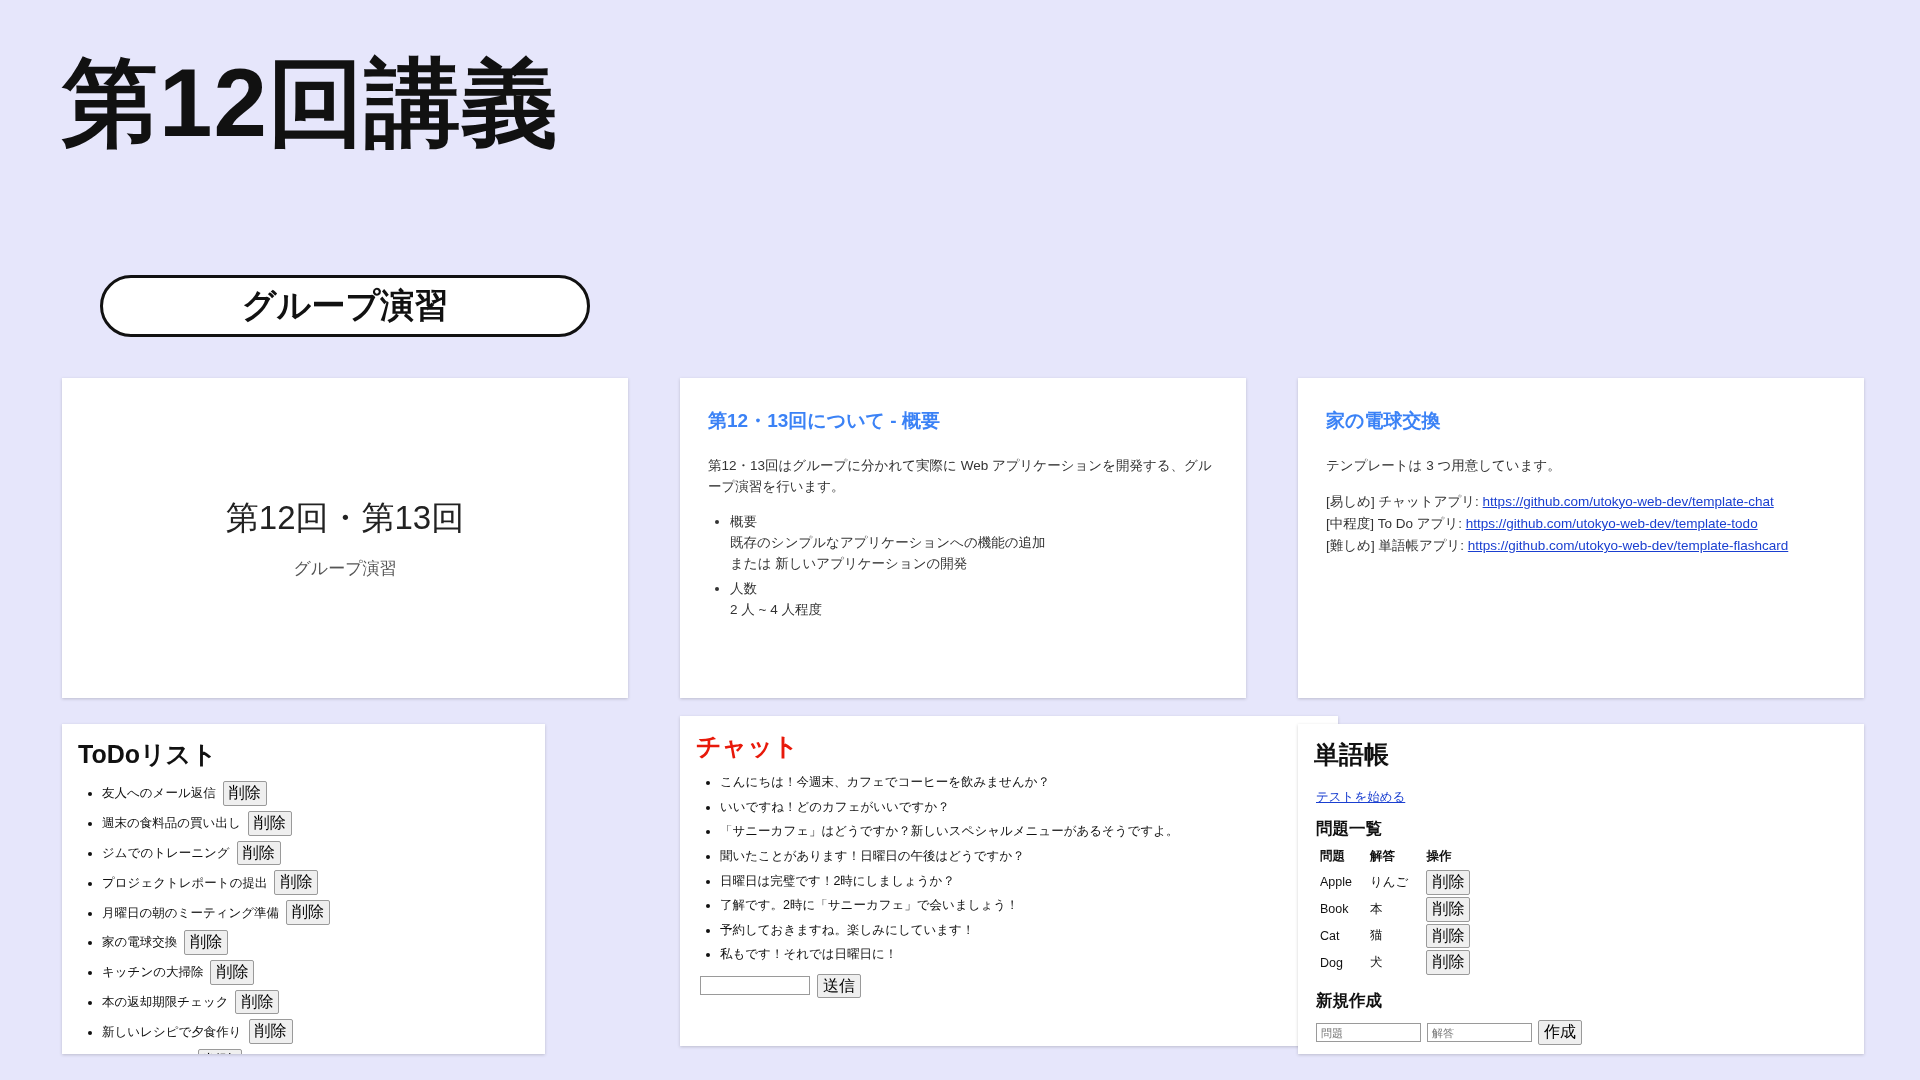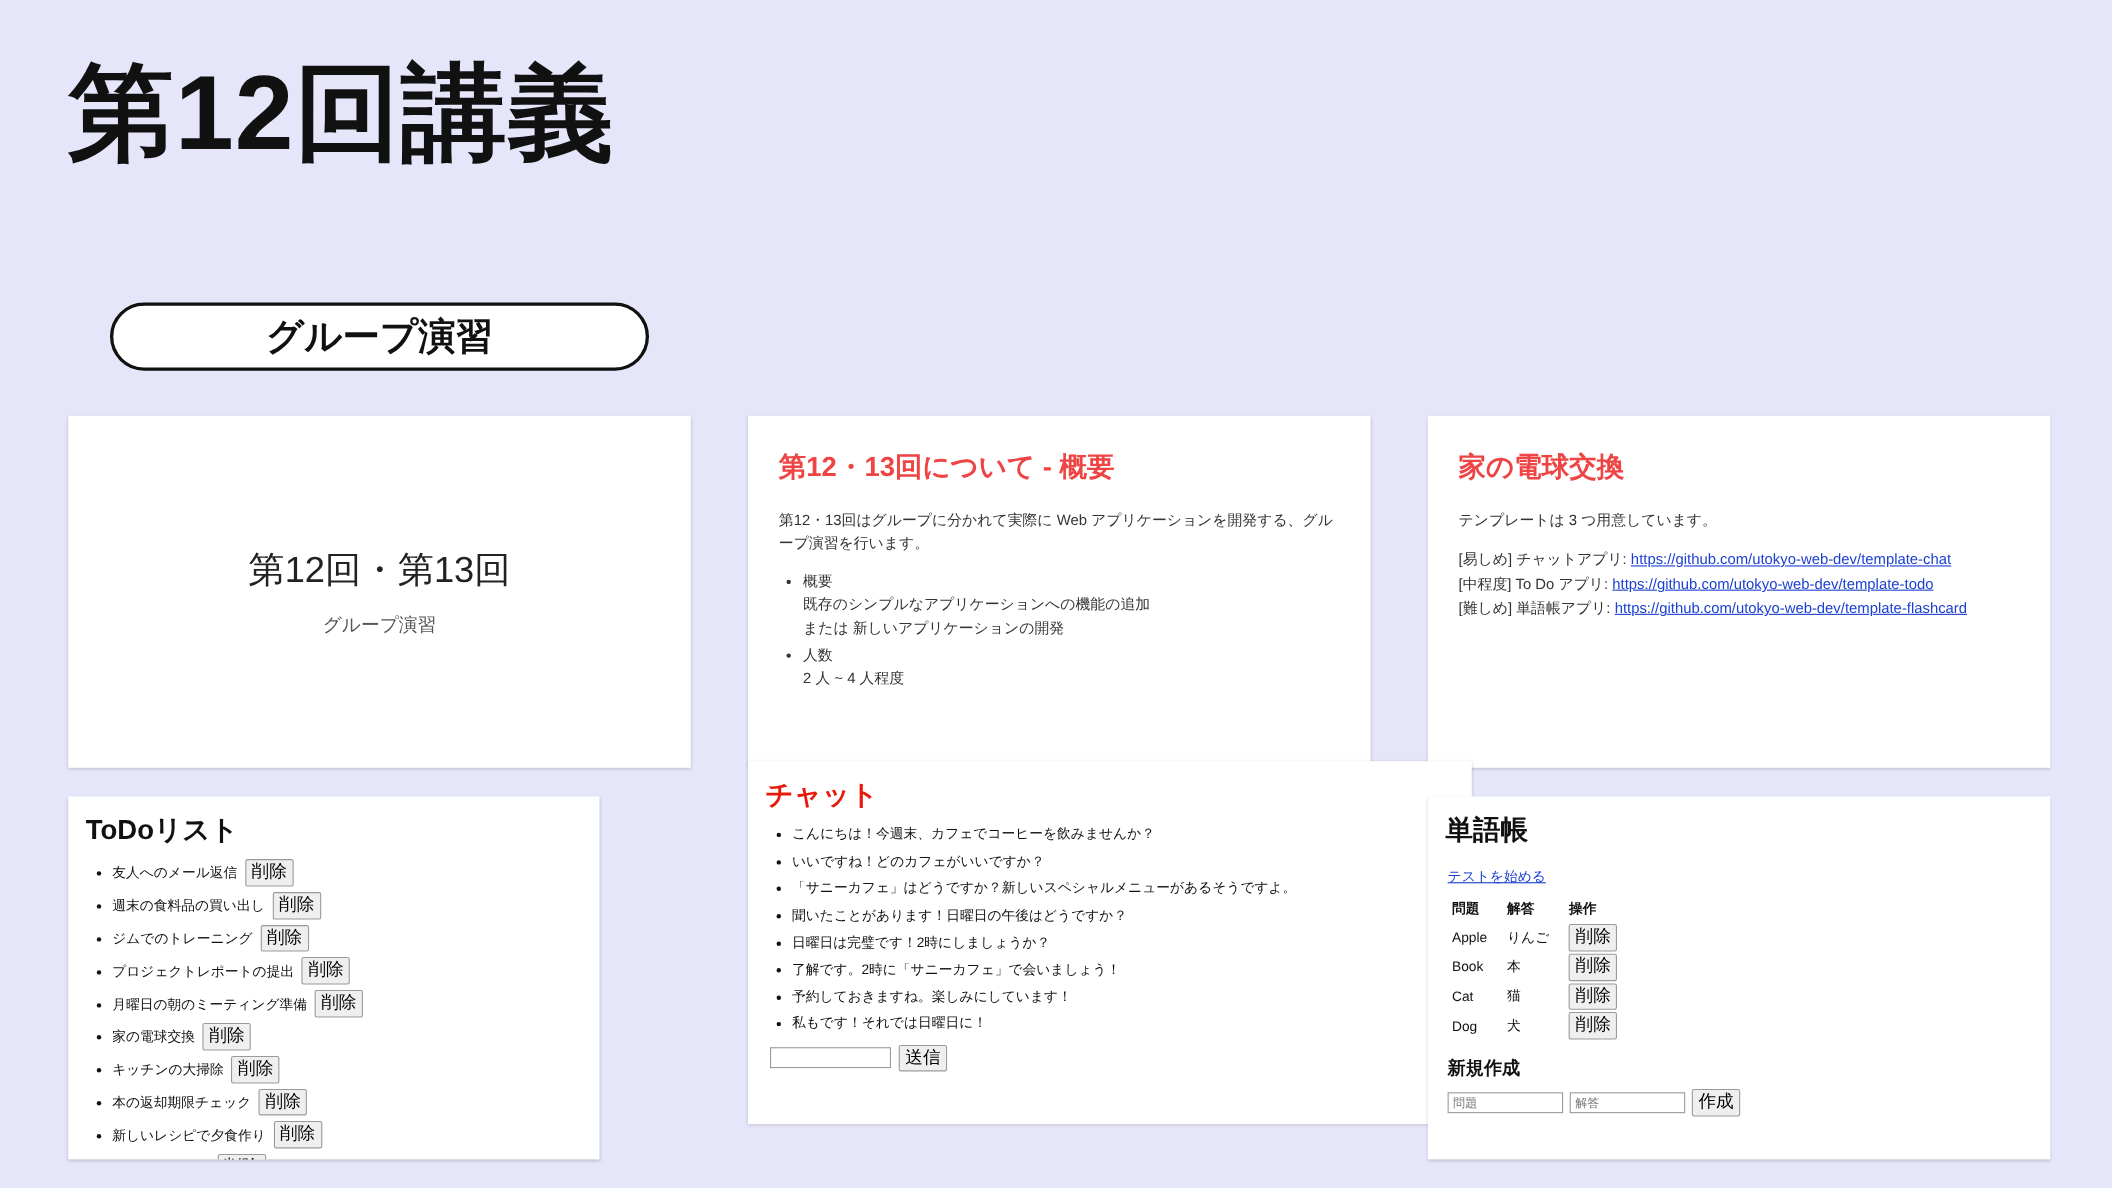--- a/index.html
+++ b/index.html
@@ -48,21 +48,21 @@
     background: #ffffff;
     box-shadow: 0 1px 3px rgba(0,0,0,0.18);
   }
 
   
   .slide-1 { left: 62px;  top: 378px; width: 566px; height: 320px; }
   .slide-2 { left: 680px; top: 378px; width: 566px; height: 320px; }
   .slide-3 { left: 1298px;top: 378px; width: 566px; height: 320px; }
   
   .app-1 { left: 62px;  top: 724px; width: 483px; height: 330px; }
-  .app-2 { left: 680px; top: 692px; width: 658px; height: 330px; }
+  .app-2 { left: 680px; top: 716px; width: 658px; height: 330px; }
   .app-3 { left: 1298px;top: 724px; width: 566px; height: 330px; }
 
   
   .slide-1 .inner {
     height: 100%;
     display: flex;
     flex-direction: column;
     align-items: center;
     justify-content: center;
     border-radius: 27px;
@@ -73,23 +73,23 @@
     margin-bottom: 16px;
   }
   .slide-title-sub {
     font-size: 17px;
     color: #555555;
   }
 
   
   .slide-pad { padding: 30px 28px; }
   .slide-h {
-    font-size: 25px;
-    font-weight: bold;
-    color: #ef4444;
+    font-size: 19px;
+    font-weight: bold;
+    color: #3b82f6;
     margin: 0 0 22px 0;
   }
   .slide-p {
     font-size: 13.5px;
     color: #333333;
     line-height: 1.55;
     margin: 0 0 14px 0;
   }
   .slide-ul {
     margin: 0; padding-left: 22px;
@@ -309,20 +309,21 @@
         <input class="txt input-chat" type="text" placeholder="" style="">
         <button class="btn">送信</button>
       </div>
     </div>
   </div>
 
   <div class="card app-3">
     <div class="app-pad">
       <h2 class="app-h">単語帳</h2>
       <a class="link-start" href="#">テストを始める</a>
+      <h3 class="app-sub-h">問題一覧</h3>
       <table class="word-table">
         <thead>
           <tr>
             <th>問題</th>
             <th>解答</th>
             <th>操作</th>
           </tr>
         </thead>
         <tbody>
           <tr>

